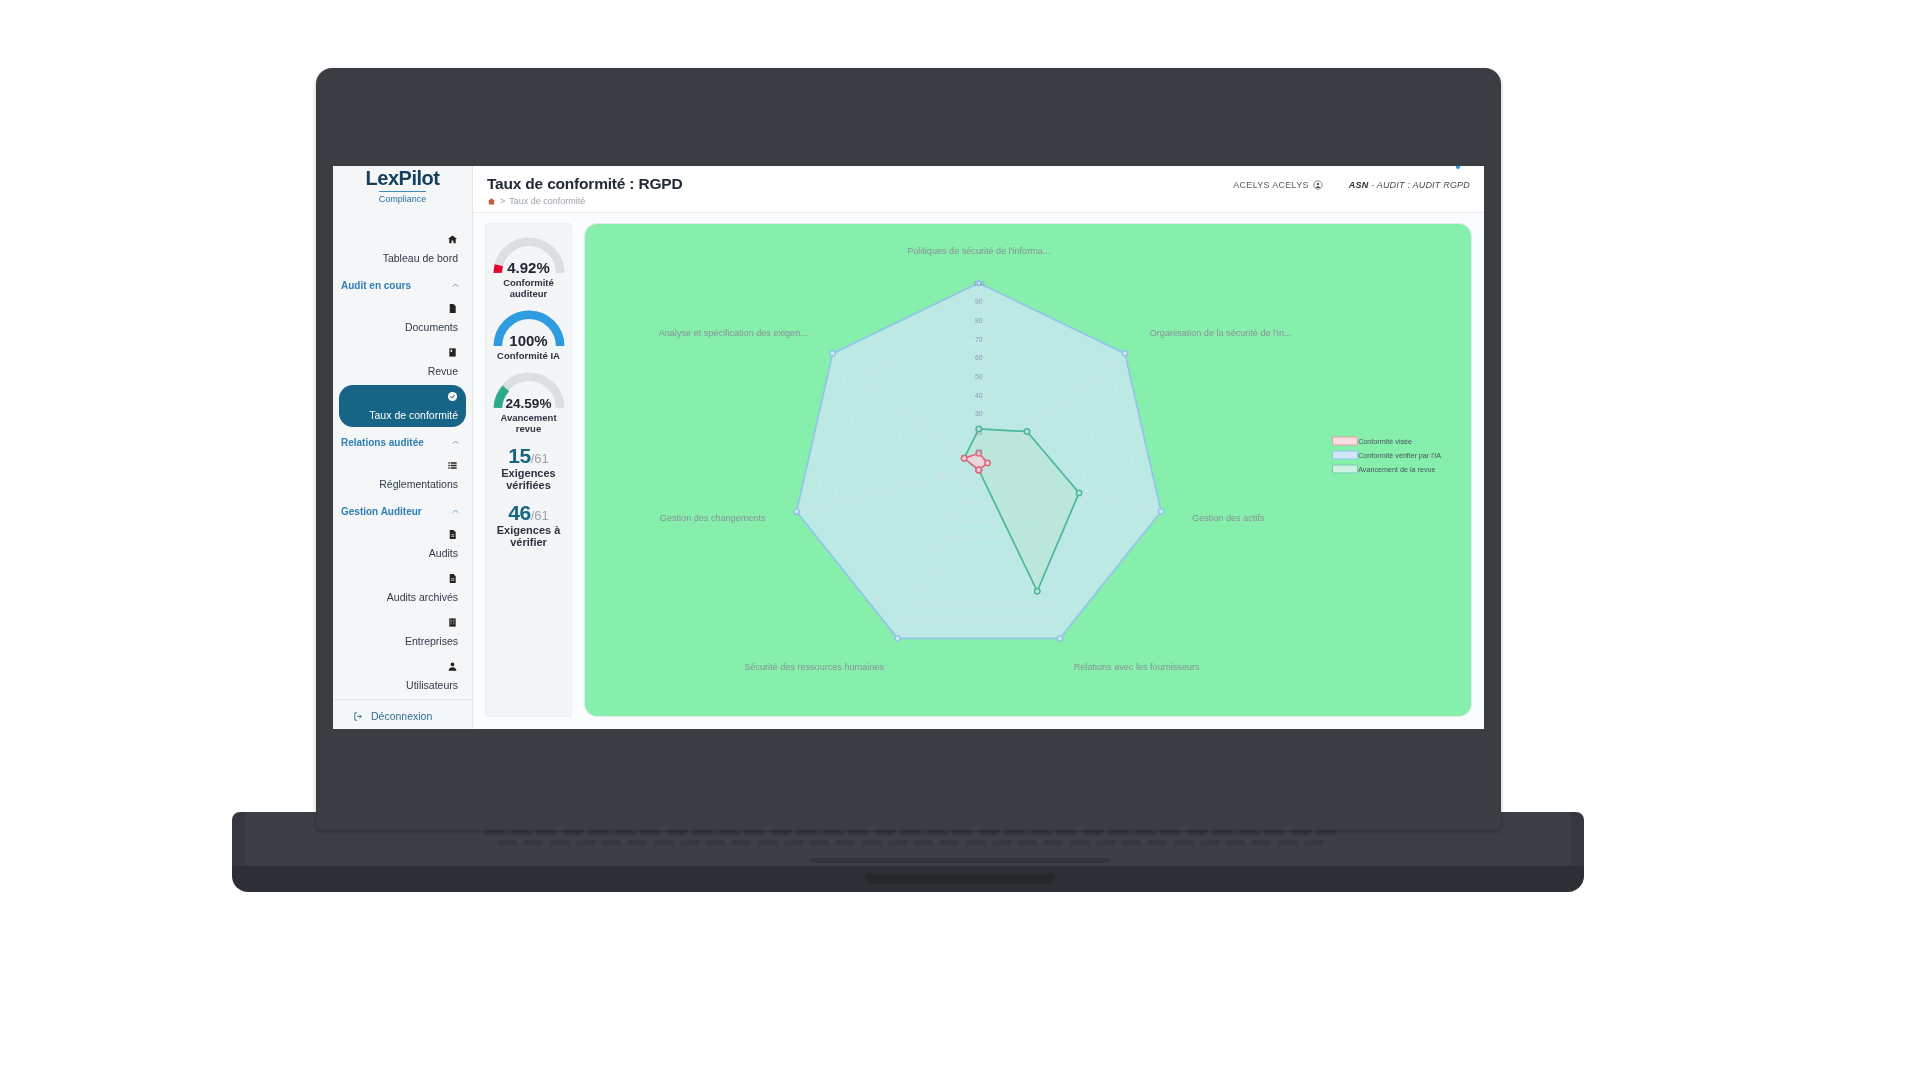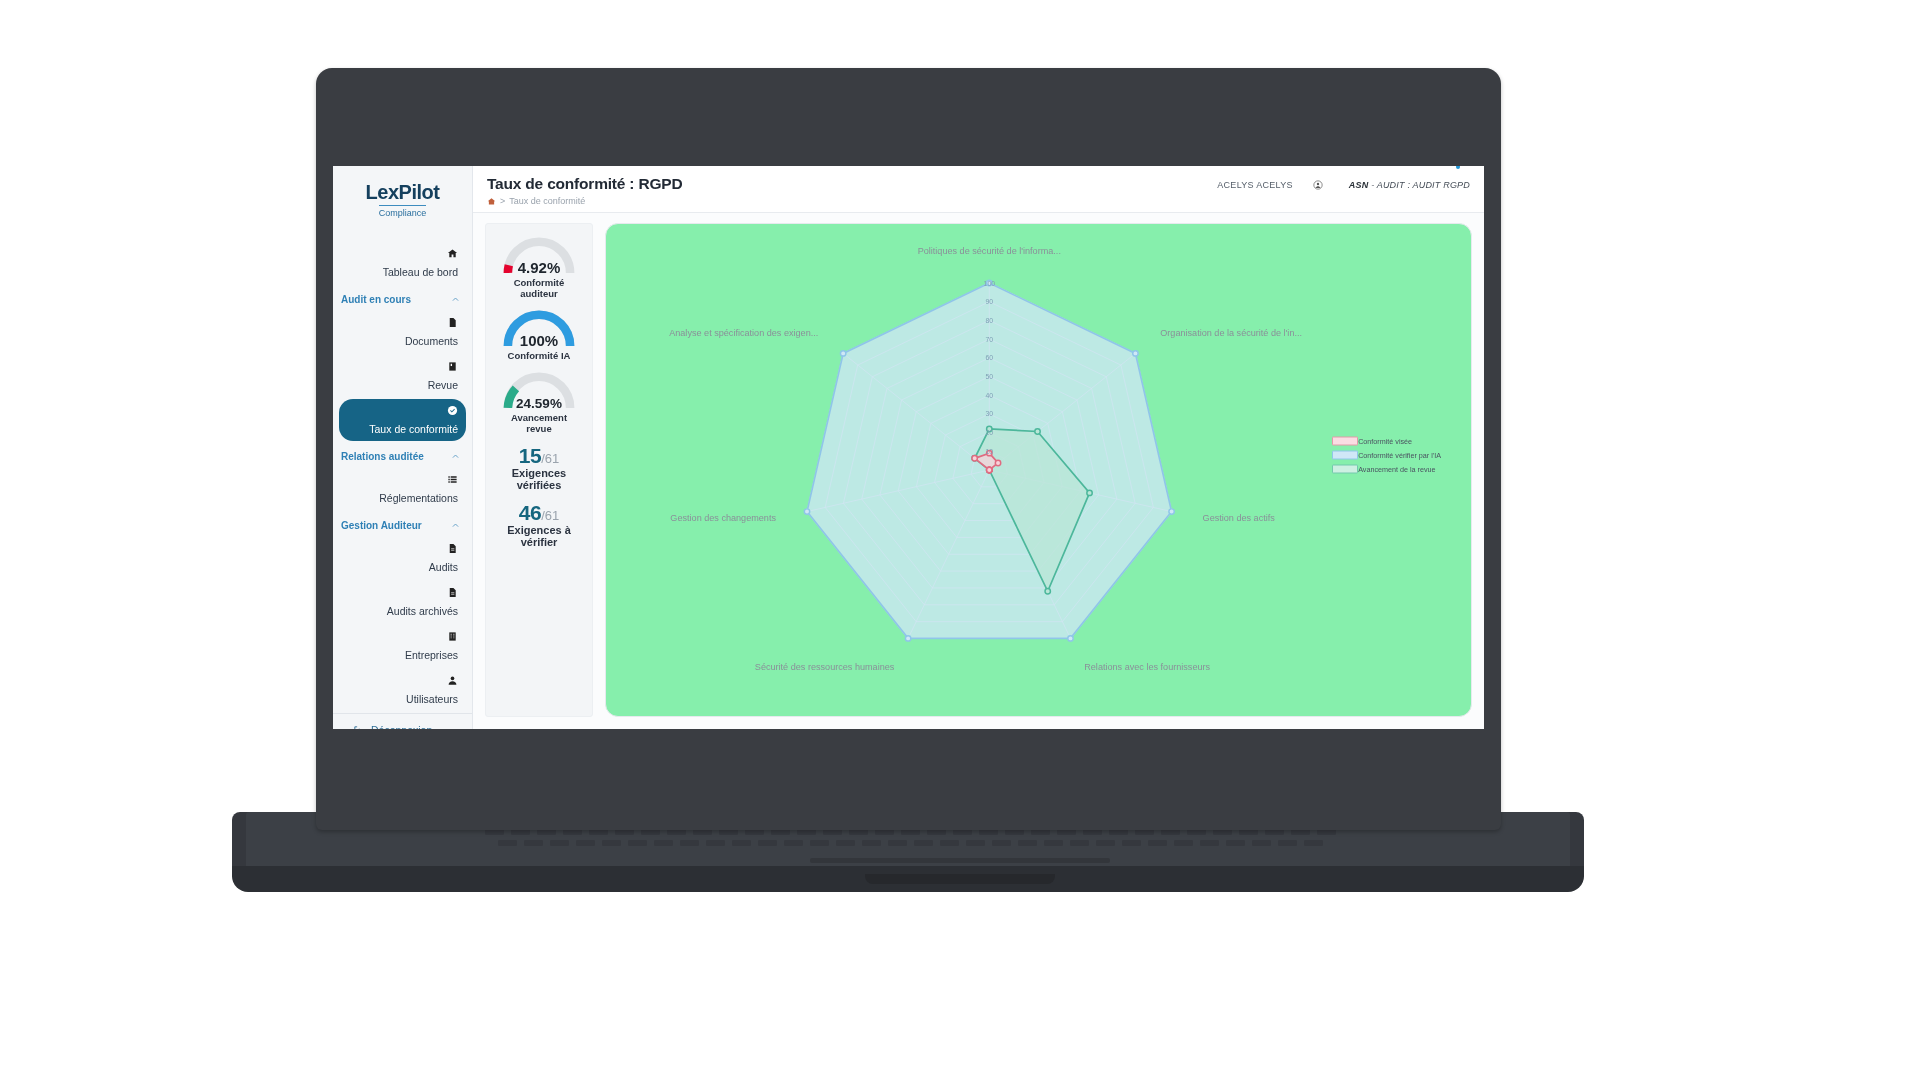--- a/index.html
+++ b/index.html
@@ -85,21 +85,20 @@
     color: #2b3445;
   }
 
   
   #sidebar {
     width: 140px;
     background: #f4f6f8;
     border-right: 1px solid #e3e7ec;
     display: flex;
     flex-direction: column;
-    padding-top: 14px;
   }
   .brand { text-align: center; padding: 2px 0 14px; }
   .brand-name {
     font-size: 20px; font-weight: 700; letter-spacing: -0.5px;
     color: #15405e; line-height: 1; position: relative; display: inline-block;
   }
   .brand-dot {
     position: absolute; width: 4px; height: 4px; border-radius: 50%;
     background: #2196d6; right: 24px; top: -1px;
   }
@@ -139,29 +138,29 @@
   #main { flex: 1; display: flex; flex-direction: column; background: #fbfcfd; }
   .topbar {
     display: flex; align-items: flex-start; justify-content: space-between;
     padding: 9px 14px 6px 14px;
     border-bottom: 1px solid #e8ebef;
     background: #ffffff;
   }
   .page-title { font-size: 15.5px; font-weight: 700; color: #222a35; letter-spacing: -0.2px; }
   .breadcrumb { display: flex; align-items: center; gap: 4px; margin-top: 3px; font-size: 9px; color: #9aa3ad; }
   .topbar-right { display: flex; align-items: center; gap: 26px; padding-top: 5px; }
-  .user-chip { display: flex; align-items: center; gap: 20px; font-size: 9px; color: #555e69; letter-spacing: .3px; }
+  .user-chip { display: flex; align-items: center; gap: 4px; font-size: 9px; color: #555e69; letter-spacing: .3px; }
   .audit-chip { font-size: 9px; color: #444c56; font-style: italic; letter-spacing: .2px; }
   .audit-chip b { font-style: italic; font-weight: 700; color: #2b3239; }
 
   .content { flex: 1; display: flex; gap: 12px; padding: 10px 12px 12px 12px; }
 
   
   .kpi-card {
-    width: 108px;
+    width: 87px;
     background: #f3f5f7;
     border: 1px solid #eceff2;
     border-radius: 3px;
     padding: 10px 6px 8px;
     display: flex; flex-direction: column; align-items: center;
     gap: 8px;
   }
   .gauge { width: 78px; text-align: center; }
   .gauge svg { display: block; margin: 0 auto; }
   .gauge-val { font-size: 15px; font-weight: 700; color: #20272f; }

